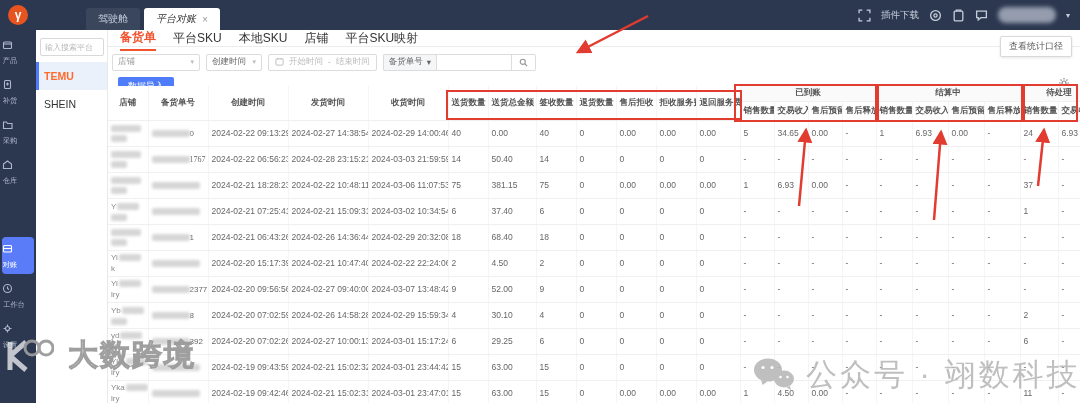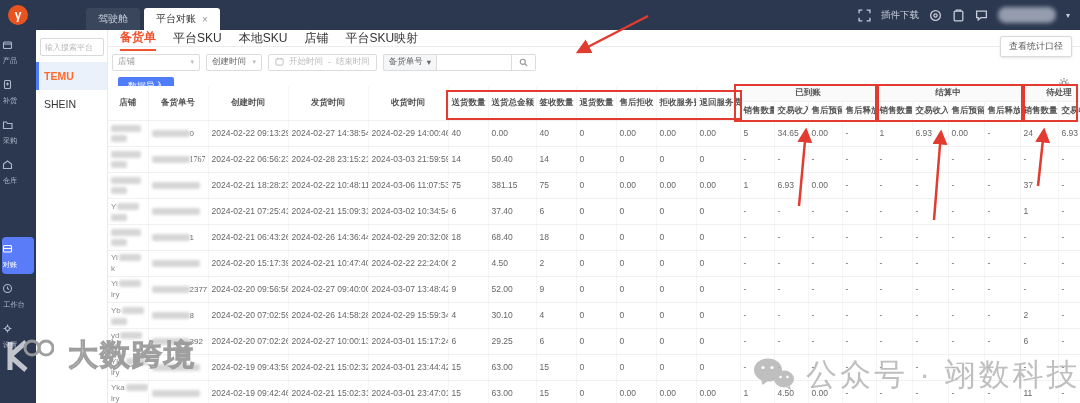--- a/index.html
+++ b/index.html
@@ -10,21 +10,21 @@
   
   .topbar { position:absolute; left:0; top:0; width:1080px; height:30px;
     background:#2c3850; display:flex; align-items:center; z-index:5; }
   .logo { width:36px; height:30px; display:flex; align-items:center; justify-content:center; }
   .logo-circle { width:20px; height:20px; border-radius:50%; background:#e8541f;
     color:#fff; font-size:12px; font-weight:bold; display:flex; align-items:center; justify-content:center; }
   .win-tabs { display:flex; align-items:flex-end; height:30px; margin-left:50px; }
   .win-tab { height:22px; margin-top:8px; padding:0 12px; font-size:10px; color:#c4ccdb;
     display:flex; align-items:center; gap:6px; background:rgba(255,255,255,0.07);
     border-radius:3px 3px 0 0; margin-right:4px; cursor:pointer; }
-  .win-tab.active { background:#fff; color:#333; }
+  .win-tab.active { background:#fff; color:#333;font-style:italic; }
   .win-tab .close { color:#999; font-size:10px; }
   .topbar-right { margin-left:auto; display:flex; align-items:center; gap:10px; padding-right:10px; color:#c6cdda; }
   .tb-ic { width:13px; height:13px; display:inline-flex; }
   .tb-ic svg { width:13px; height:13px; stroke:#c6cdda; fill:none; stroke-width:1.2; }
   .tb-label { font-size:9.5px; color:#c6cdda; white-space:nowrap; }
   .avatar-blur { width:58px; height:16px; border-radius:8px; background:#aeb6c6; filter:blur(2px); opacity:.8; }
   .chev { font-size:8px; color:#c6cdda; }
 
   
   .sidebar { position:absolute; left:0; top:30px; width:36px; height:373px; background:#2c3850; z-index:4; }

